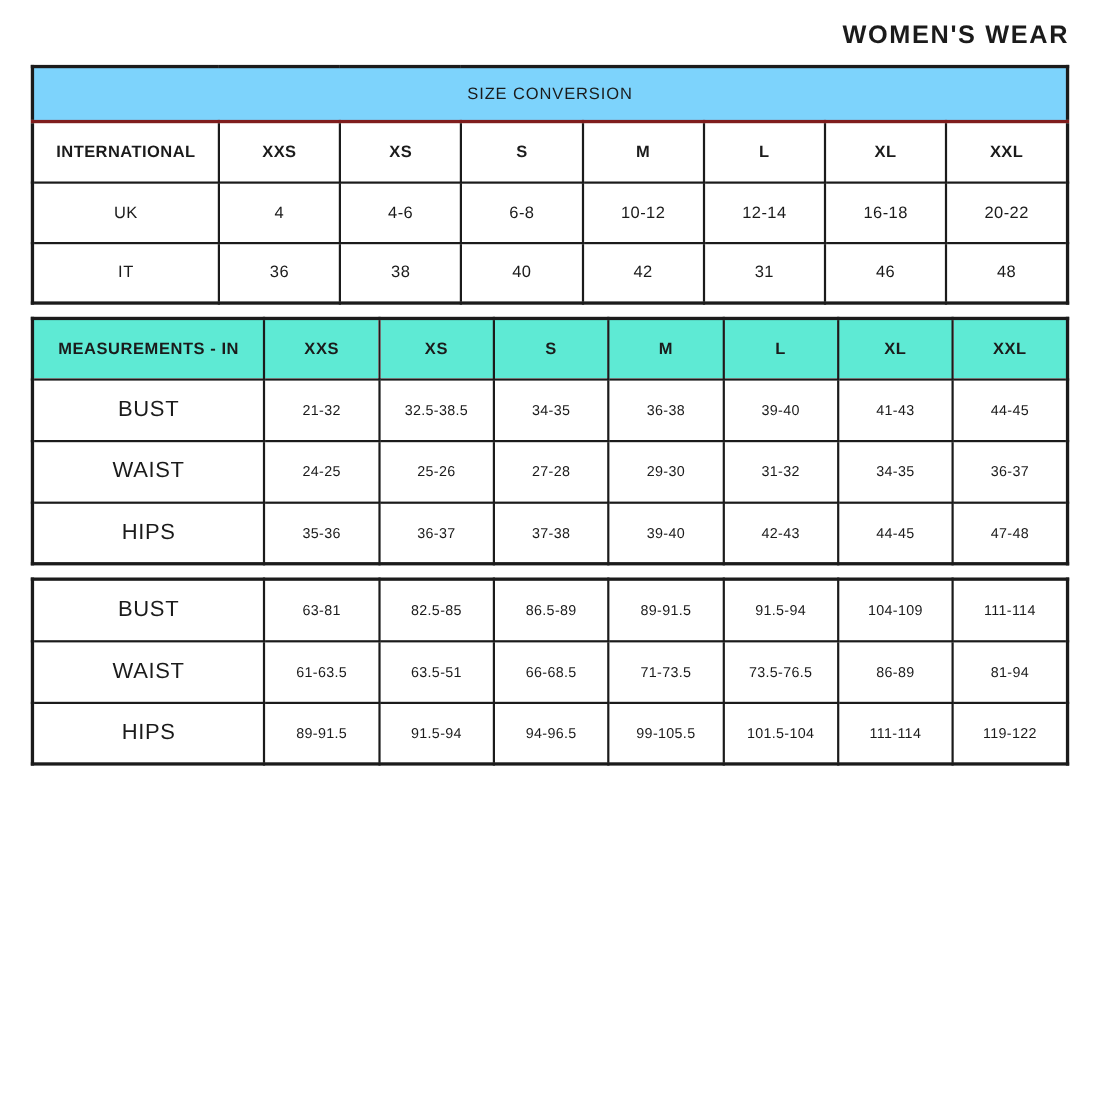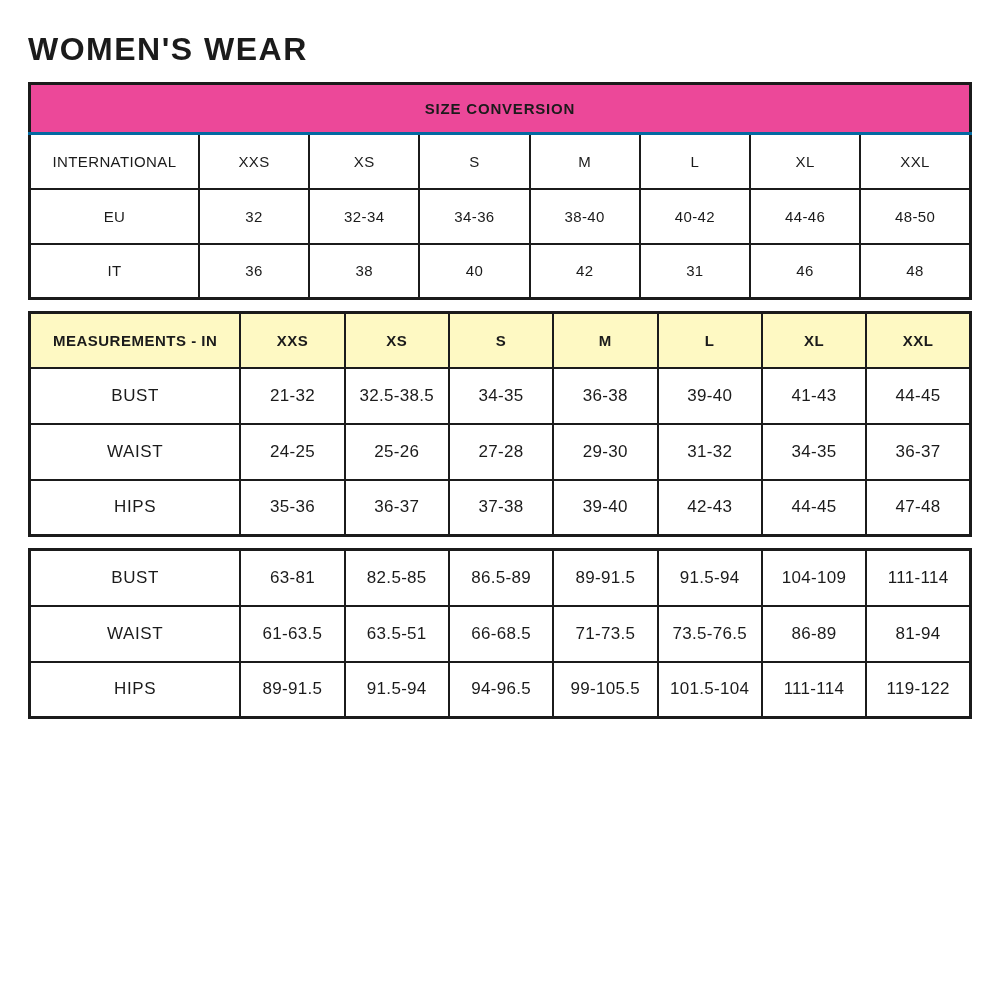--- a/index.html
+++ b/index.html
@@ -9,62 +9,62 @@
     color: #1b1b1b;
     width: 1000px;
     height: 1000px;
   }
   .page {
     width: 1000px;
     height: 1000px;
     padding: 12px 28px 14px 28px;
   }
   .page-title {
-    text-align: left;
-    font-size: 32px;
+    text-align: right;
+    font-size: 23px;
     font-weight: 700;
     letter-spacing: 1.5px;
-    margin: 19px 0 14px 0;
+    margin: 6px 0 14px 0;
   }
   table {
     width: 100%;
     border-collapse: collapse;
     table-layout: fixed;
   }
   table.bordered { border: 3px solid #1b1b1b; }
   td, th {
     border: 2px solid #1b1b1b;
     text-align: center;
     vertical-align: middle;
     padding: 2px 3px;
     overflow: hidden;
     white-space: nowrap;
   }
   
   .t-conv .banner-cell {
-    background: #ec4899;
+    background: #7dd3fc;
     height: 50px;
-    font-weight: 700;
+    font-weight: 400;
     font-size: 15px;
     letter-spacing: 0.8px;
-    border-bottom: 3px solid #0369a1;
+    border-bottom: 3px solid #7f1d1d;
   }
   .t-conv td { height: 55px; font-size: 15px; letter-spacing: 0.4px; }
-  .t-conv .head-row td { font-weight: 400; }
+  .t-conv .head-row td { font-weight: 700; }
   
   .t-meas { margin-top: 11px; }
   .t-meas th {
-    background: #fef9c3;
+    background: #5eead4;
     height: 55px;
     font-size: 15px;
     font-weight: 700;
     letter-spacing: 0.5px;
   }
-  .t-meas td { height: 56px; font-size: 17px; letter-spacing: 0.3px; }
-  .t-meas td.row-label { font-size: 17px; letter-spacing: 0.6px; }
+  .t-meas td { height: 56px; font-size: 13px; letter-spacing: 0.3px; }
+  .t-meas td.row-label { font-size: 20px; letter-spacing: 0.6px; }
 </style>
 </head>
 <body>
 
 <div class="page">
 
   <div class="page-title">WOMEN'S WEAR</div>
 
   <table class="bordered t-conv">
     <colgroup>
@@ -85,28 +85,28 @@
       <td>INTERNATIONAL</td>
       <td>XXS</td>
       <td>XS</td>
       <td>S</td>
       <td>M</td>
       <td>L</td>
       <td>XL</td>
       <td>XXL</td>
     </tr>
     <tr>
-      <td>EU</td>
-      <td>32</td>
-      <td>32-34</td>
-      <td>34-36</td>
-      <td>38-40</td>
-      <td>40-42</td>
-      <td>44-46</td>
-      <td>48-50</td>
+      <td>UK</td>
+      <td>4</td>
+      <td>4-6</td>
+      <td>6-8</td>
+      <td>10-12</td>
+      <td>12-14</td>
+      <td>16-18</td>
+      <td>20-22</td>
     </tr>
     <tr>
       <td>IT</td>
       <td>36</td>
       <td>38</td>
       <td>40</td>
       <td>42</td>
       <td>31</td>
       <td>46</td>
       <td>48</td>

